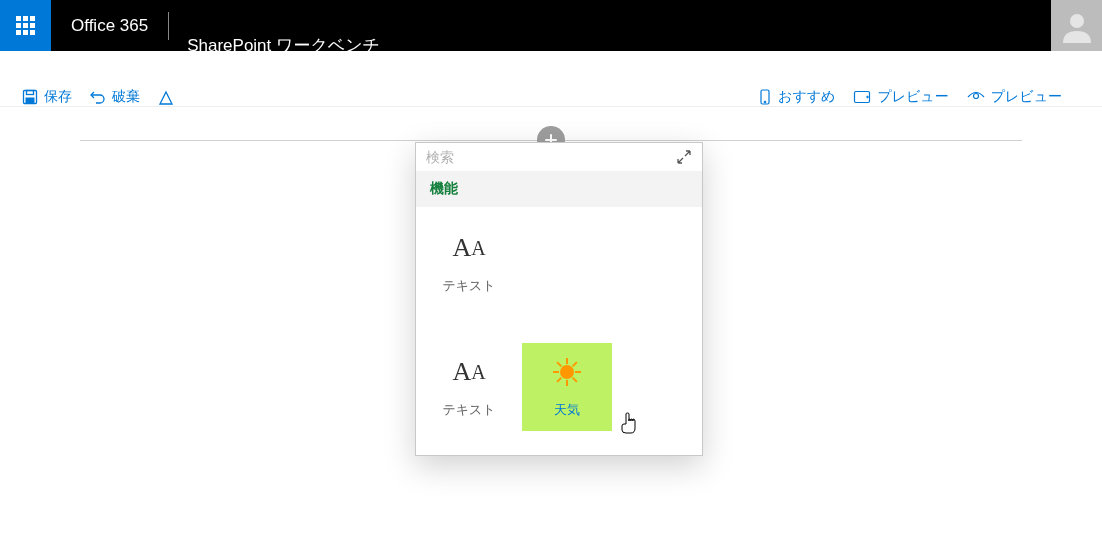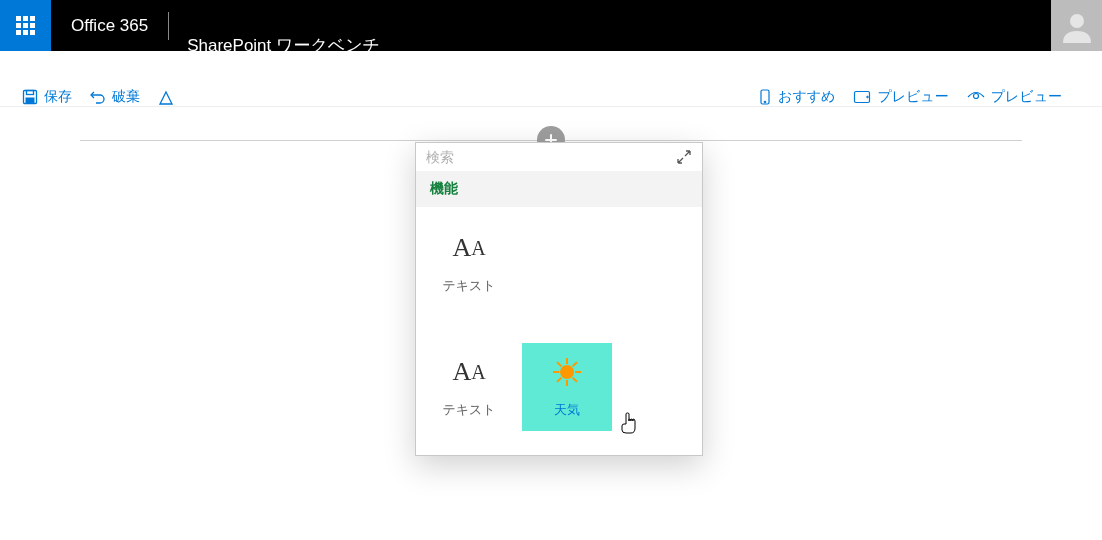--- a/index.html
+++ b/index.html
@@ -161,21 +161,21 @@
       height: 38px;
       display: flex;
       align-items: center;
       justify-content: center;
       margin-bottom: 10px;
       font-size: 26px;
       color: #333;
     }
     .item-label { font-size: 13px; color: #666; }
     .item.hover {
-      background: #5eead4;
+      background: #bef264;
     }
     .item.hover .item-label { color: #0078d7; }
     .text-icon {
       font-family: Georgia, serif;
     }
     .text-icon .big { font-size: 26px; }
     .text-icon .small { font-size: 20px; }
     .sun-icon {
       position: relative;
       width: 28px; height: 28px;

